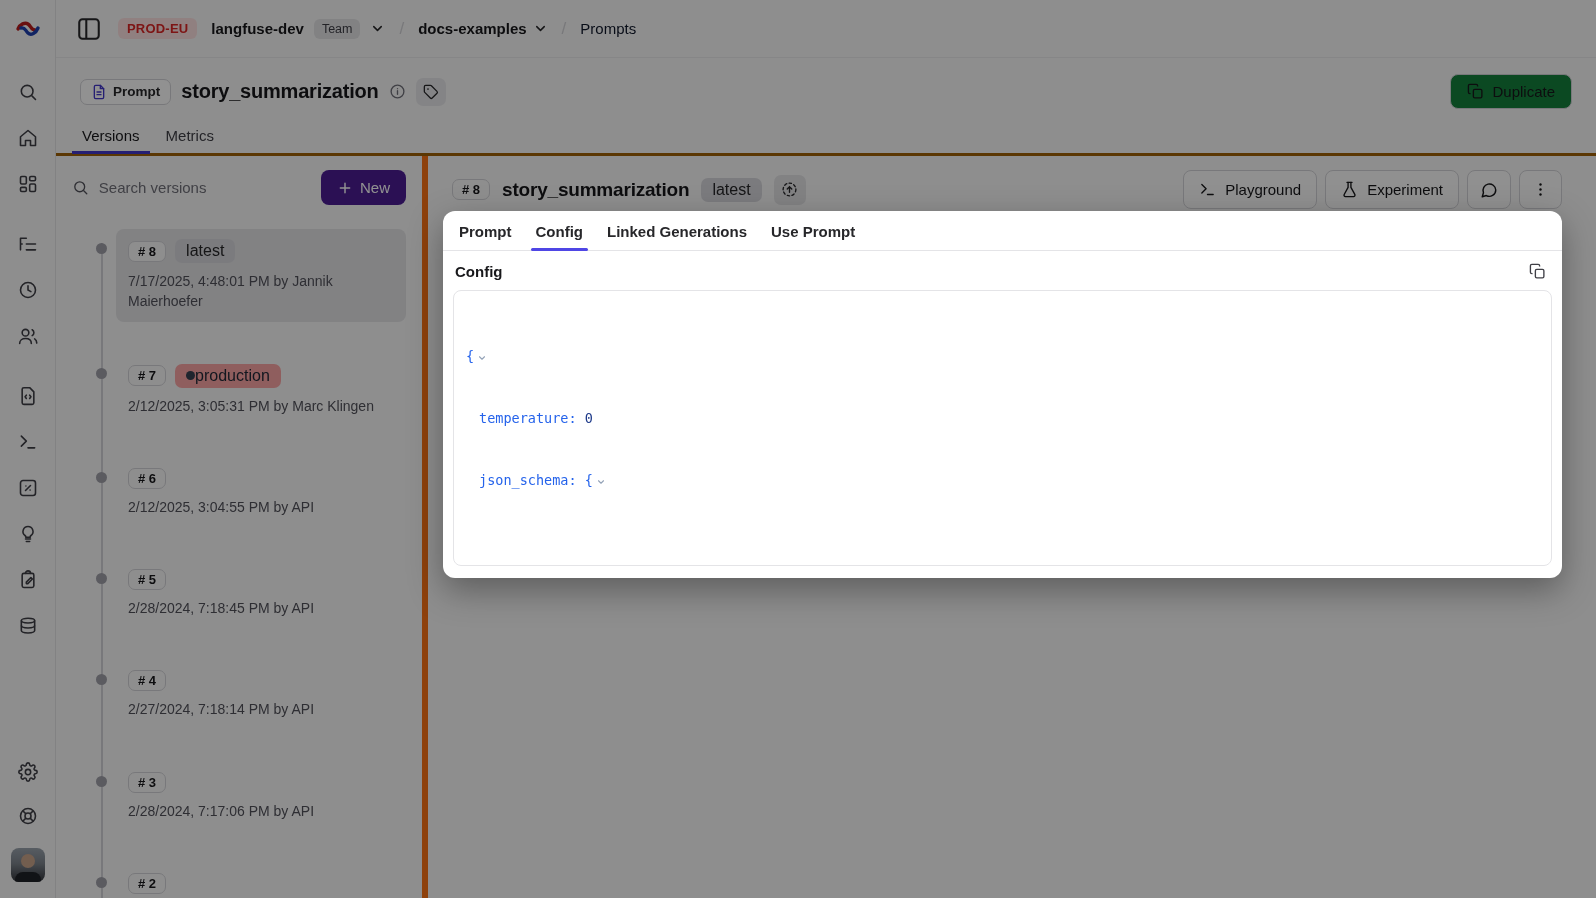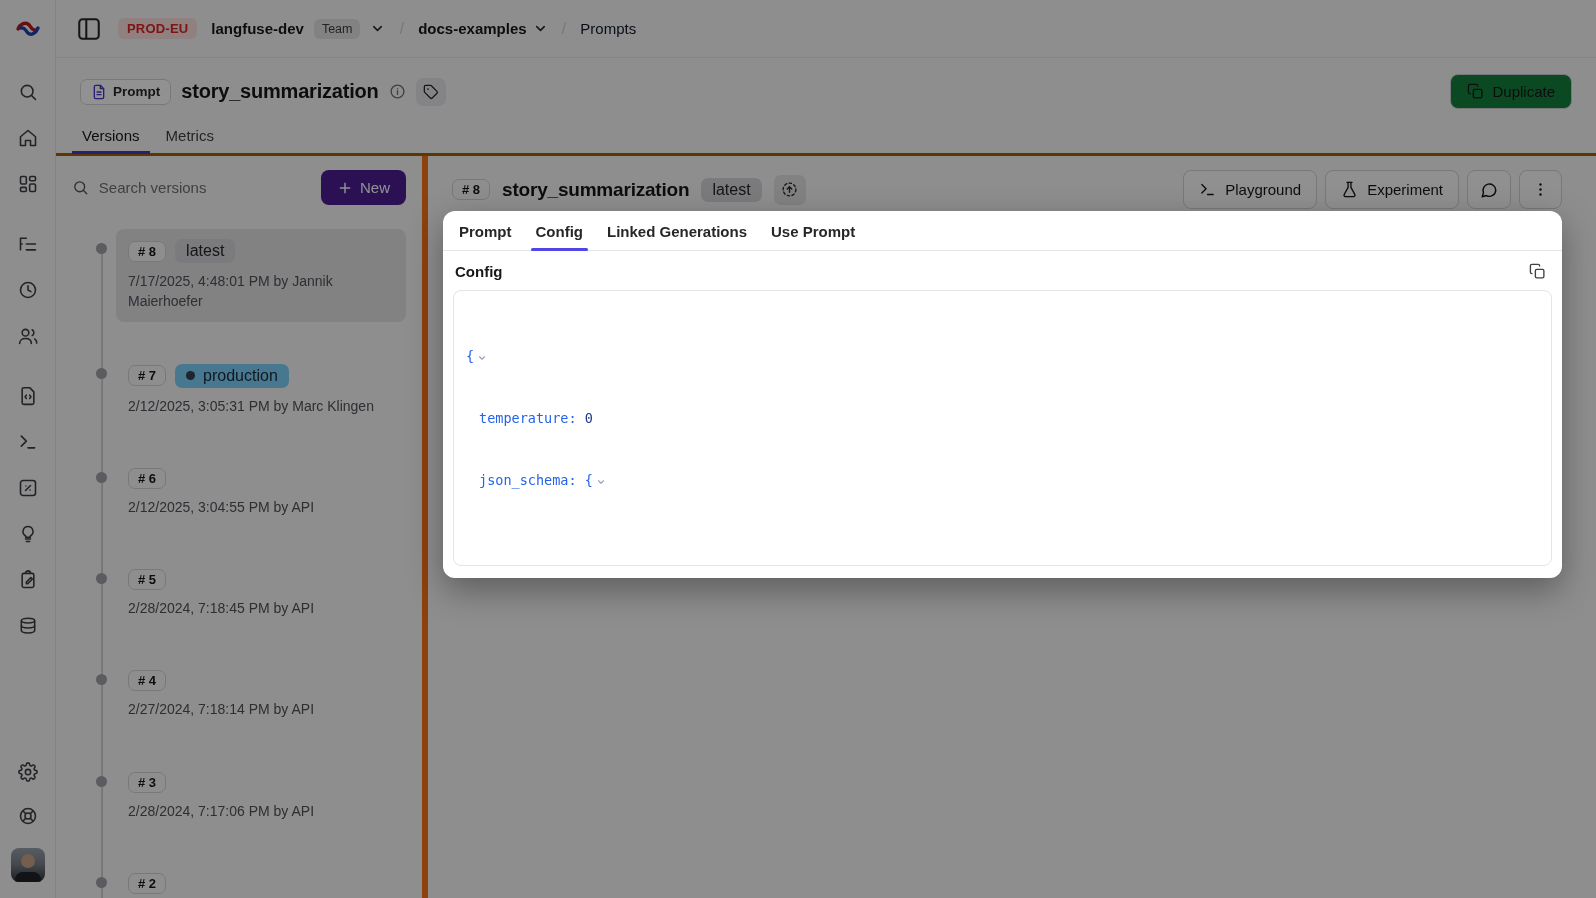--- a/index.html
+++ b/index.html
@@ -102,21 +102,21 @@
     position:absolute; left:-20px; top:14px; width:11px; height:11px; border-radius:50%;
     background:#a1a1aa;
   }
   .vbadges { display:flex; align-items:center; gap:9px; }
   .vnum {
     background:#fafafa; border:1px solid #d4d4d8; border-radius:7px; padding:2px 9px;
     font-size:13px; font-weight:700; color:#18181b;
   }
   .vtag { font-size:16px; padding:3px 11px; border-radius:7px; color:#27272a; }
   .vtag.muted { background:#d9d9de; }
-  .vtag.production { background:#7dd3fc; display:flex; align-items:center; gap:8px; color:#1f2937; }
+  .vtag.production { background:#fca5a5; display:flex; align-items:center; gap:0; color:#1f2937; }
   .pdot { width:9px; height:9px; border-radius:50%; background:#374151; display:inline-block; }
   .vts { margin-top:8px; font-size:14px; color:#52525b; line-height:1.45; max-width:280px; }
 
   
   .detail { flex:1; min-width:0; padding:14px 34px 0 24px; }
   .detail-head { display:flex; align-items:center; gap:12px; }
   .dtitle { font-size:19px; font-weight:700; letter-spacing:-.2px; }
   .promote-btn {
     width:32px; height:30px; border-radius:7px; background:#e4e4e7; display:flex;
     align-items:center; justify-content:center; color:#27272a; cursor:pointer;

